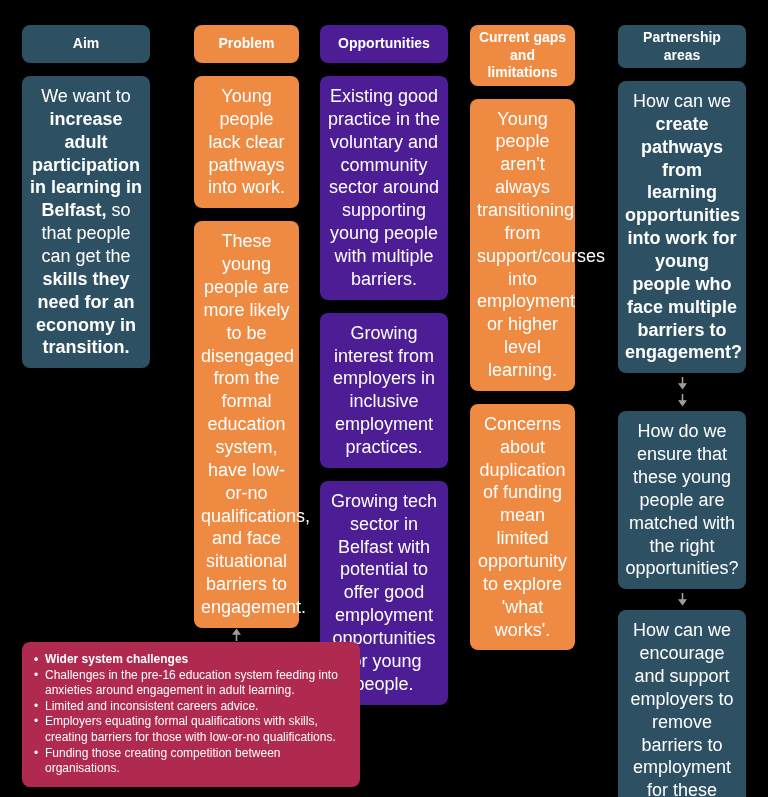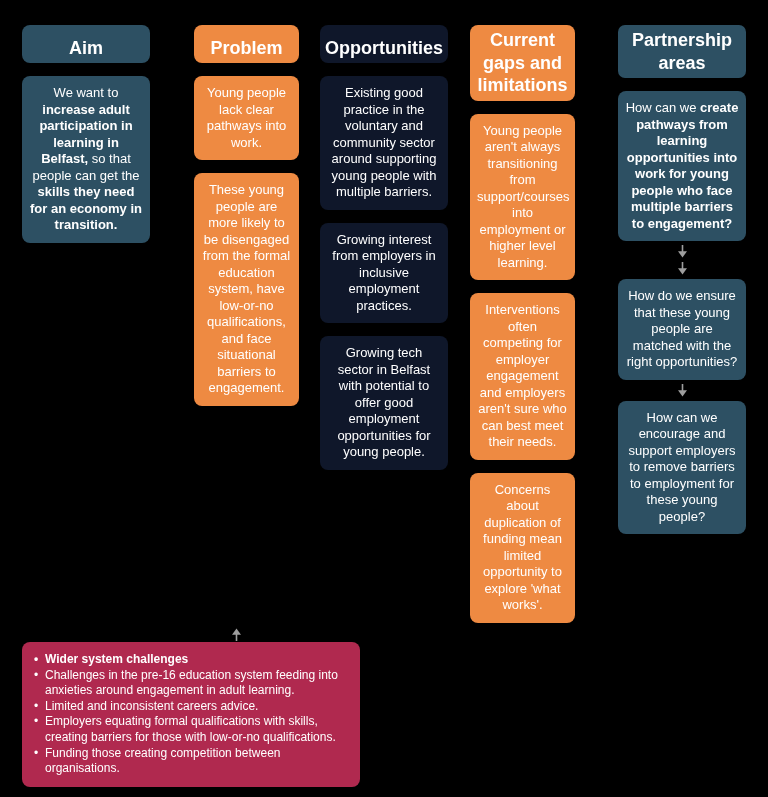--- a/index.html
+++ b/index.html
@@ -13,31 +13,31 @@
   .col{
     position:absolute;top:25px;width:128px;
     display:flex;flex-direction:column;gap:13px;
   }
   #col-aim{left:22px}
   #col-problem{left:171px}
   #col-opportunities{left:320px}
   #col-gaps{left:447px}
   #col-partnership{left:618px;gap:4px;}
   .hdr{
-    border-radius:8px;color:#ffffff;font-weight:bold;font-size:18px;
-    line-height:1.25;text-align:center;display:flex;align-items:flex-end;justify-content:center;
+    border-radius:8px;color:#ffffff;font-weight:bold;font-size:14px;
+    line-height:1.25;text-align:center;display:flex;align-items:center;justify-content:center;
     min-height:38px;padding:4px 6px;box-sizing:border-box;
   }
   .box{
-    border-radius:8px;color:#ffffff;font-size:13px;line-height:1.27;
+    border-radius:8px;color:#ffffff;font-size:18px;line-height:1.27;
     text-align:center;padding:9px 7px;box-sizing:border-box;
   }
   .teal{background:#2d5063;}
   .orange{background:#ee8a42;margin-left:23px;}
-  .gray{background:#0f172a;}
+  .gray{background:#4c1d95;}
   .crimson{background:#b0294f;}
   .box b{font-weight:bold;}
   #col-partnership .hdr{margin-bottom:9px;border-radius:7px;}
   .arrow{display:flex;justify-content:center;align-items:center;height:13px;flex:none;}
   .challenges{
     position:absolute;left:22px;top:642px;width:338px;
     border-radius:8px;color:#ffffff;font-size:12px;line-height:1.3;
     padding:10px 12px;box-sizing:border-box;text-align:left;
   }
   .ch-line{display:flex;}
@@ -74,21 +74,20 @@
     <div class="box gray">Existing good practice in the voluntary and community sector around supporting young people with multiple barriers.</div>
     <div class="box gray">Growing interest from employers in inclusive employment practices.</div>
     <div class="box gray">Growing tech sector in Belfast with potential to offer good employment opportunities for young people.</div>
   </div>
 
   <div class="col" id="col-gaps">
     <div class="hdr orange">
       <span>Current gaps and limitations</span>
     </div>
     <div class="box orange">Young people aren't always transitioning from support/courses into employment or higher level learning.</div>
-    <div class="box orange">Interventions often competing for employer engagement and employers aren't sure who can best meet their needs.</div>
     <div class="box orange">Concerns about duplication of funding mean limited opportunity to explore 'what works'.</div>
   </div>
 
   <div class="col" id="col-partnership">
     <div class="hdr teal">
       <span>Partnership areas</span>
     </div>
     <div class="box teal">
       <span>How can we </span><b>create pathways from learning opportunities into work for young people who face multiple barriers to engagement?</b>
     </div>

